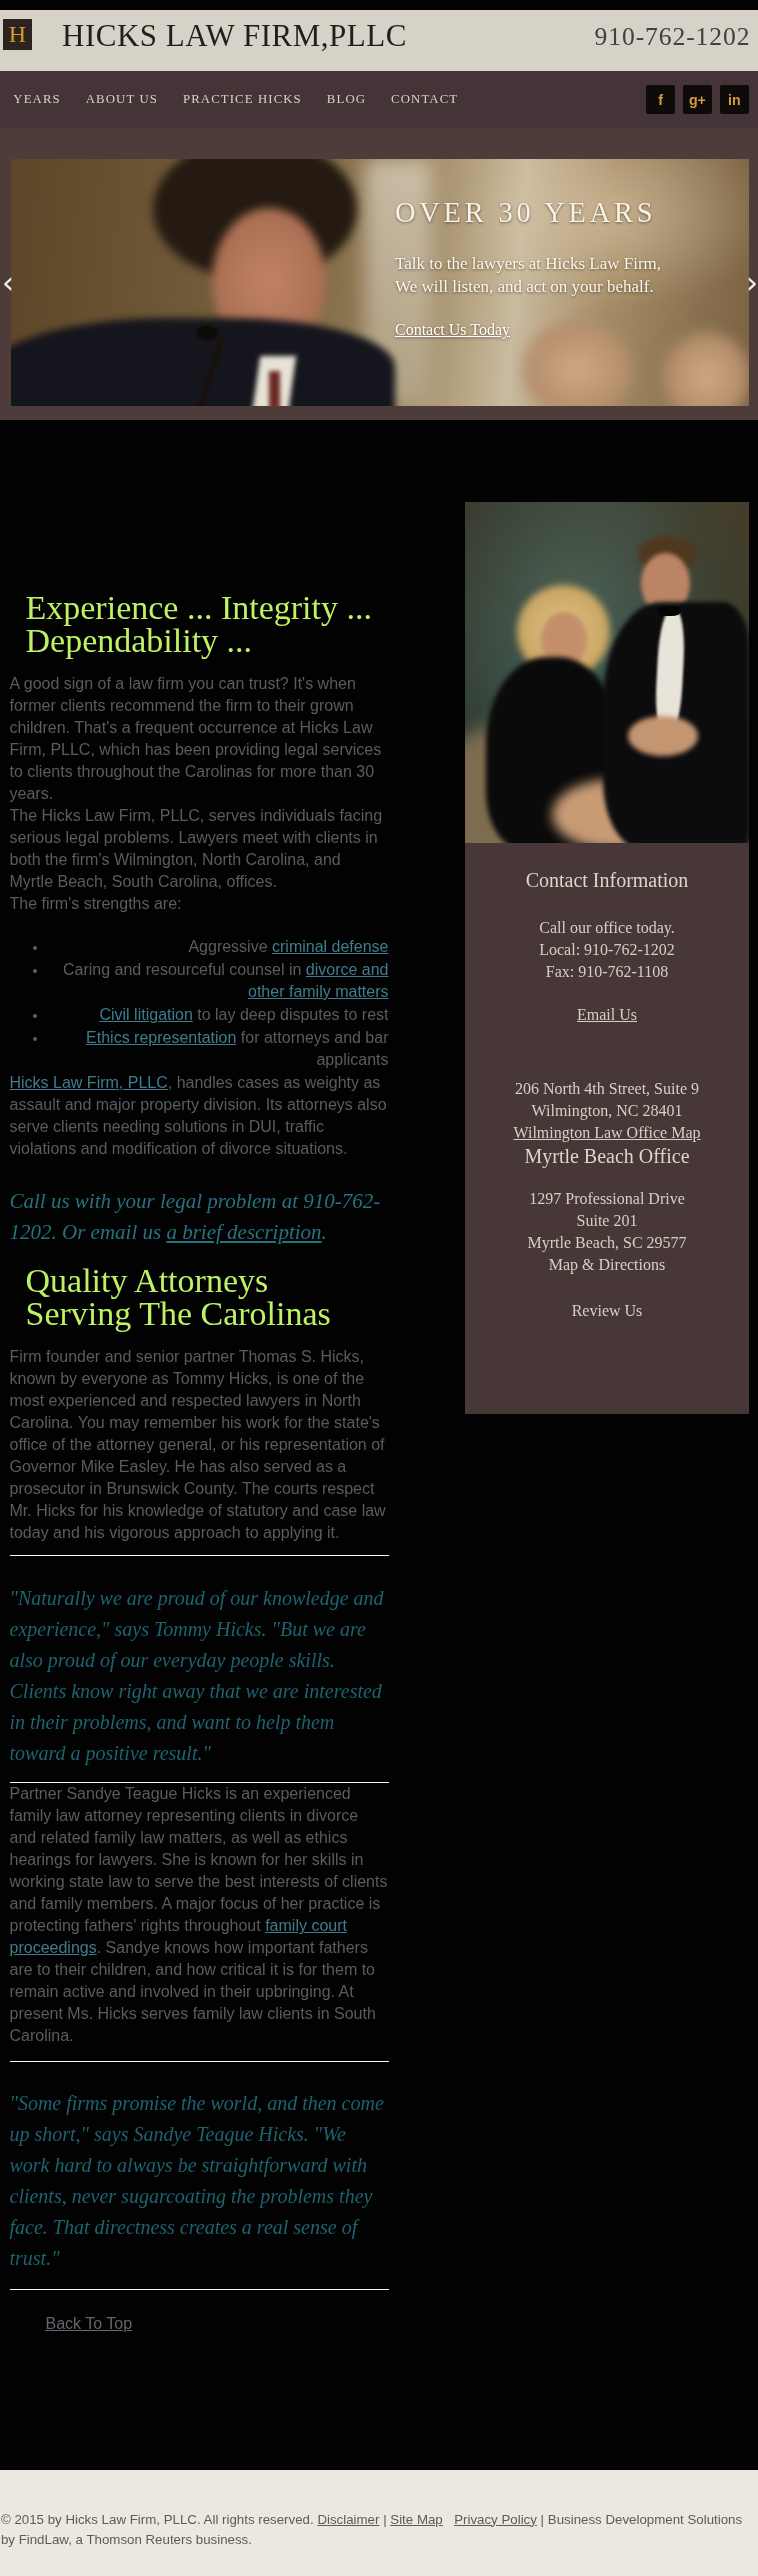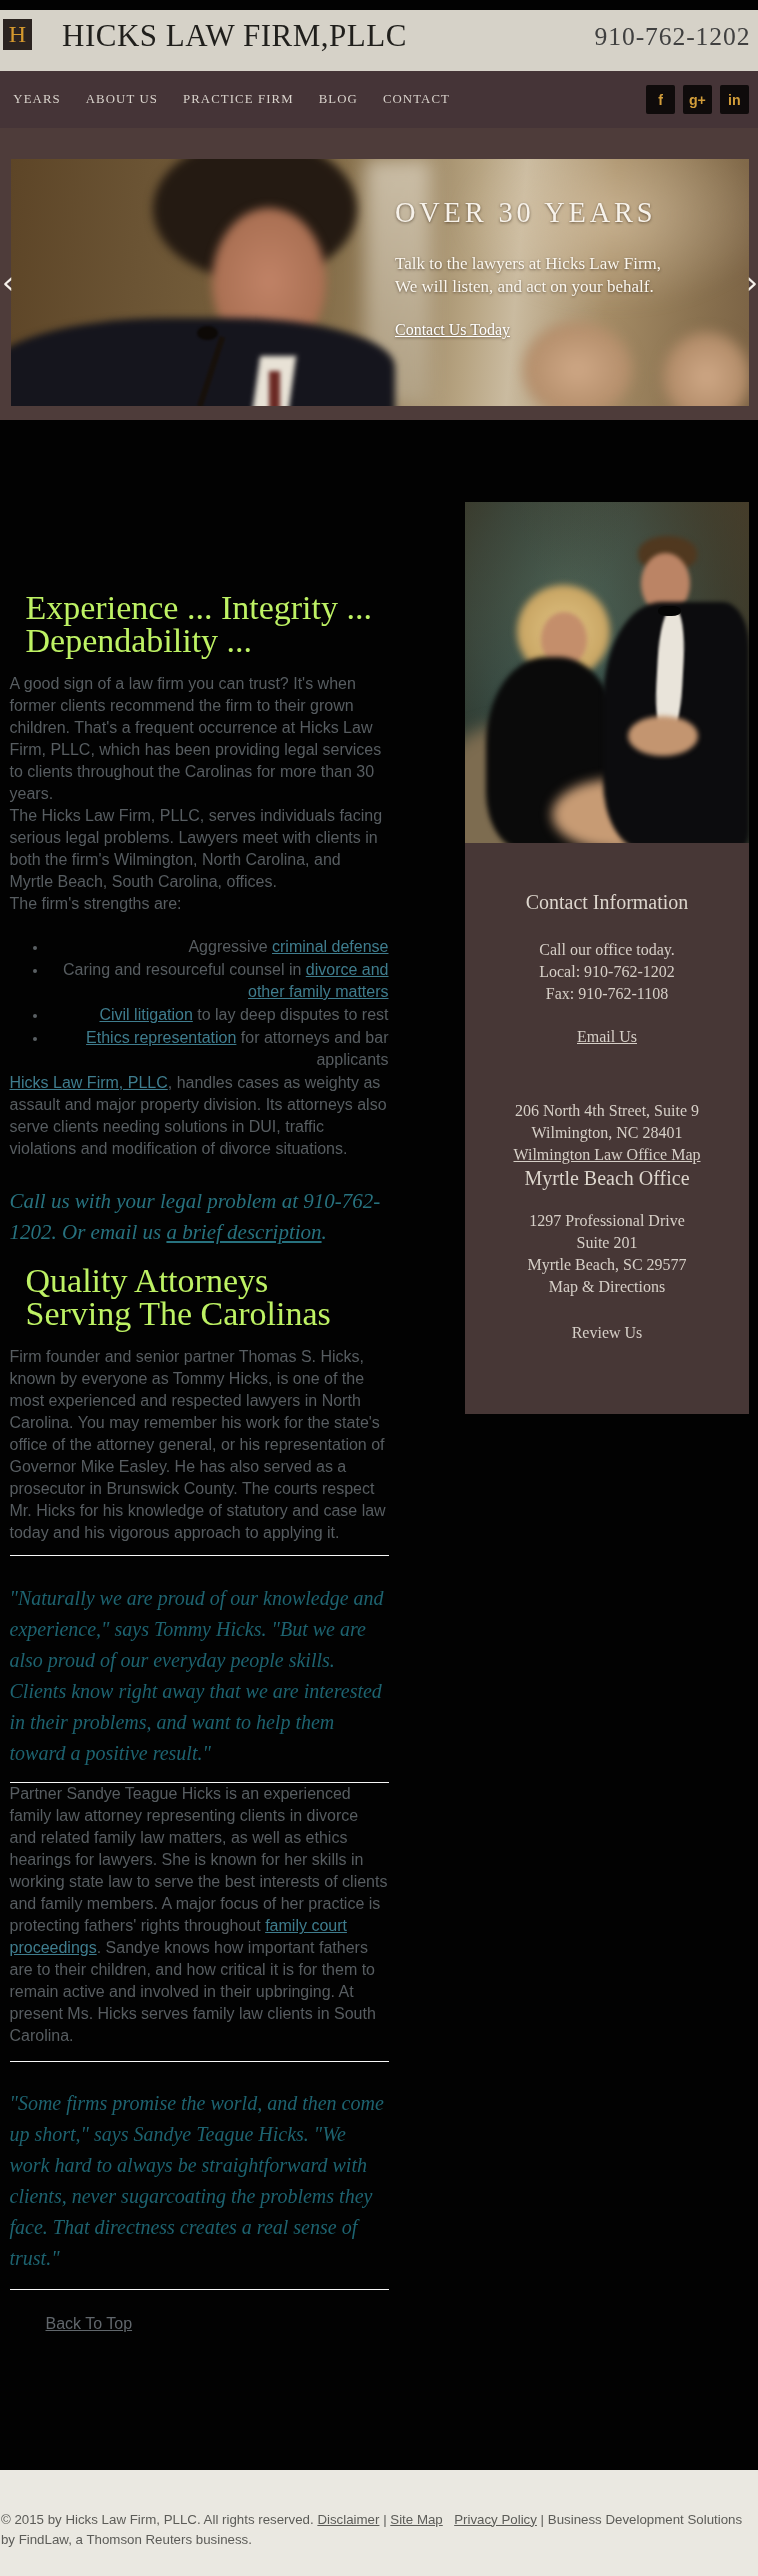--- a/index.html
+++ b/index.html
@@ -116,21 +116,21 @@
   .pt-tux{left:138px;top:100px;width:146px;height:248px;border-radius:40% 18% 8% 28%;
           background:#0c0c0e;filter:blur(1.9px);}
   .pt-shirt{left:192px;top:108px;width:25.6px;height:125px;border-radius:40%;
             background:#e9e4da;transform:rotate(3deg);filter:blur(0.9px);}
   .pt-bowtie{left:193px;top:104px;width:23px;height:10.4px;border-radius:40%;
              background:#050505;}
   .pt-hands{left:163px;top:214px;width:70px;height:40px;border-radius:50%;
             background:#c39570;filter:blur(2.8px);}
 
   .contact-box{width:284px;height:571px;background:#473736;box-sizing:border-box;
-               padding-top:47px;text-align:center;font-family:"Liberation Serif",serif;
+               padding-top:25px;text-align:center;font-family:"Liberation Serif",serif;
                color:#d6cfc7;font-size:16px;line-height:22px;}
   .contact-box h3{font-size:20px;font-weight:normal;color:#ddd6cd;margin:0;line-height:25.6px;}
   .cb-call{margin-top:23px;}
   .cb-email{display:inline-block;margin-top:21px;color:#d6cfc7;text-decoration:underline;cursor:pointer;}
   .cb-addr1{margin-top:52px;}
   .cb-maplink{color:#d6cfc7;text-decoration:underline;cursor:pointer;}
   .cb-office2{margin-top:44px;}
   .cb-addr2{margin-top:19px;}
   .cb-plain{color:#d6cfc7;text-decoration:none;cursor:pointer;}
   .cb-review{margin-top:24px;}
@@ -151,21 +151,21 @@
       <span class="logo-letter">H</span>
     </div>
     <div class="site-title">HICKS LAW FIRM,PLLC</div>
     <div class="phone">910-762-1202</div>
   </header>
 
   <nav class="main-nav">
     <div class="nav-items">
       <span class="nav-item">YEARS</span>
       <span class="nav-item">ABOUT US</span>
-      <span class="nav-item">PRACTICE FIRM</span>
+      <span class="nav-item">PRACTICE HICKS</span>
       <span class="nav-item">BLOG</span>
       <span class="nav-item">CONTACT</span>
     </div>
     <div class="social">
       <div class="social-btn">f</div>
       <div class="social-btn">g+</div>
       <div class="social-btn">in</div>
     </div>
   </nav>
 

